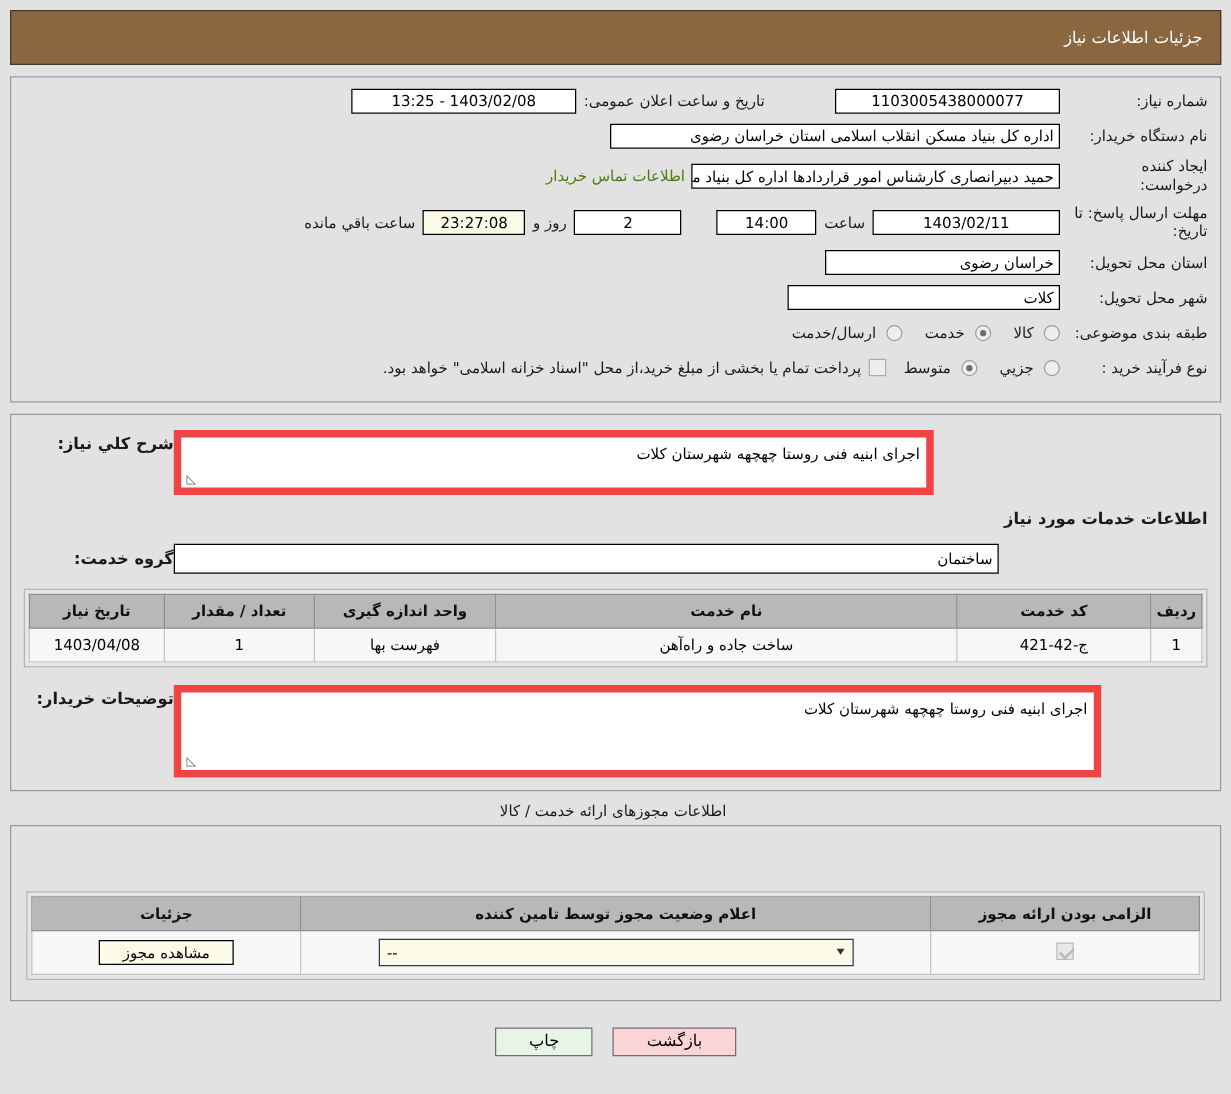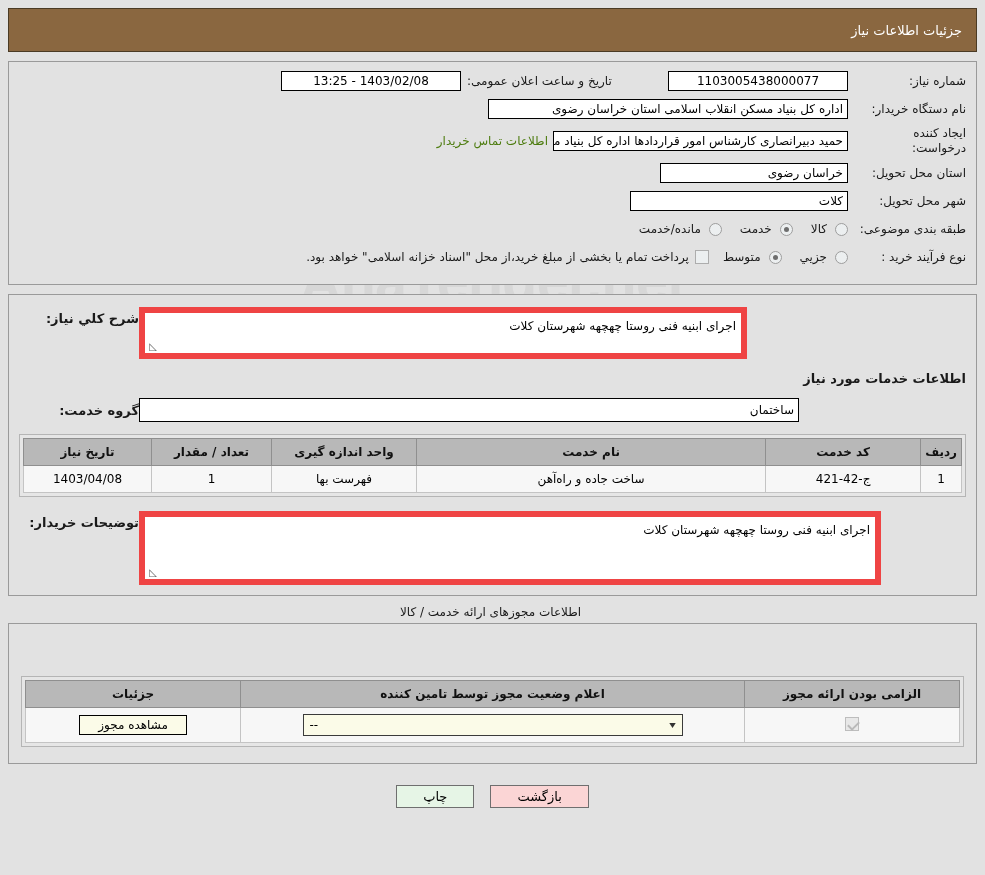--- a/index.html
+++ b/index.html
@@ -324,40 +324,51 @@
       <div class="lbl">نام دستگاه خریدار:</div>
       <div class="fld rt w-org">اداره کل بنیاد مسکن انقلاب اسلامی استان خراسان رضوی</div>
     </div>
 
     <div class="frow">
       <div class="lbl">ایجاد کننده درخواست:</div>
       <div class="fld rt w-creator">حمید دبیرانصاری کارشناس امور قراردادها اداره کل بنیاد مسکن انقلاب اسلامی ا</div>
       <a class="link">اطلاعات تماس خریدار</a>
     </div>
 
+    <div class="frow">
+      <div class="lbl two-line">مهلت ارسال پاسخ: تا تاریخ:</div>
+      <div class="fld w-date">1403/02/11</div>
+      <div class="inline-txt">ساعت</div>
+      <div class="fld w-time">14:00</div>
+      <div style="width:28px"></div>
+      <div class="fld w-days">2</div>
+      <div class="inline-txt">روز و</div>
+      <div class="fld yellowish w-clock">23:27:08</div>
+      <div class="inline-txt">ساعت باقي مانده</div>
+    </div>
 
     <div class="frow">
       <div class="lbl">استان محل تحویل:</div>
       <div class="fld rt w-prov">خراسان رضوی</div>
     </div>
 
     <div class="frow">
       <div class="lbl">شهر محل تحویل:</div>
       <div class="fld rt w-city">کلات</div>
     </div>
 
     <div class="frow">
       <div class="lbl">طبقه بندی موضوعی:</div>
       <div class="radio-group">
         <span class="rdo"></span>
         <span class="rdo-lbl">کالا</span>
         <span class="rdo on"></span>
         <span class="rdo-lbl">خدمت</span>
         <span class="rdo"></span>
-        <span class="rdo-lbl">مانده/خدمت</span>
+        <span class="rdo-lbl">ارسال/خدمت</span>
       </div>
     </div>
 
     <div class="frow">
       <div class="lbl">نوع فرآیند خرید :</div>
       <div class="radio-group">
         <span class="rdo"></span>
         <span class="rdo-lbl">جزیي</span>
         <span class="rdo on"></span>
         <span class="rdo-lbl">متوسط</span>
@@ -389,21 +400,21 @@
 
     <div class="tbl-wrap" style="margin-top:12px;">
       <table class="grid">
         <thead>
           <tr>
             <th style="width:34px">ردیف</th>
             <th style="width:155px">کد خدمت</th>
             <th>نام خدمت</th>
             <th style="width:145px">واحد اندازه گیری</th>
             <th style="width:120px">تعداد / مقدار</th>
-            <th style="width:128px">تاریخ نیاز</th>
+            <th style="width:108px">تاریخ نیاز</th>
           </tr>
         </thead>
         <tbody>
           <tr>
             <td>1</td>
             <td>ج-42-421</td>
             <td>ساخت جاده و راه‌آهن</td>
             <td>فهرست بها</td>
             <td>1</td>
             <td>1403/04/08</td>

